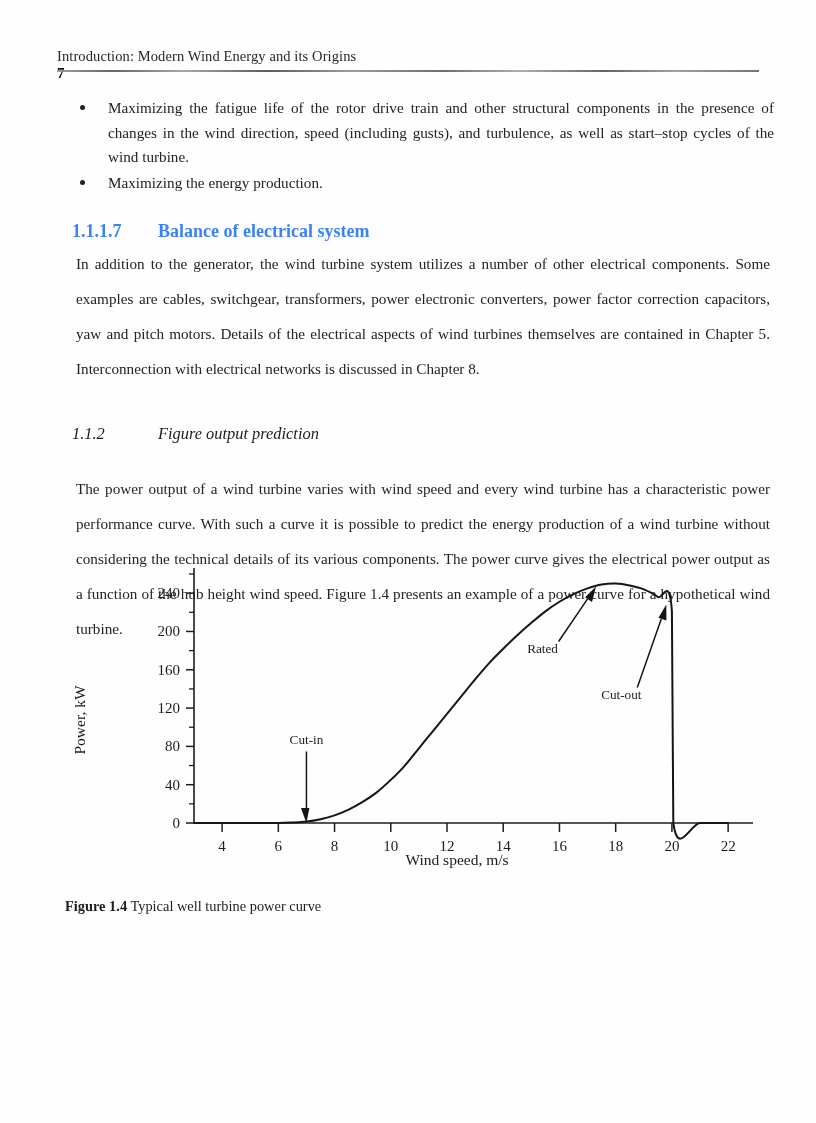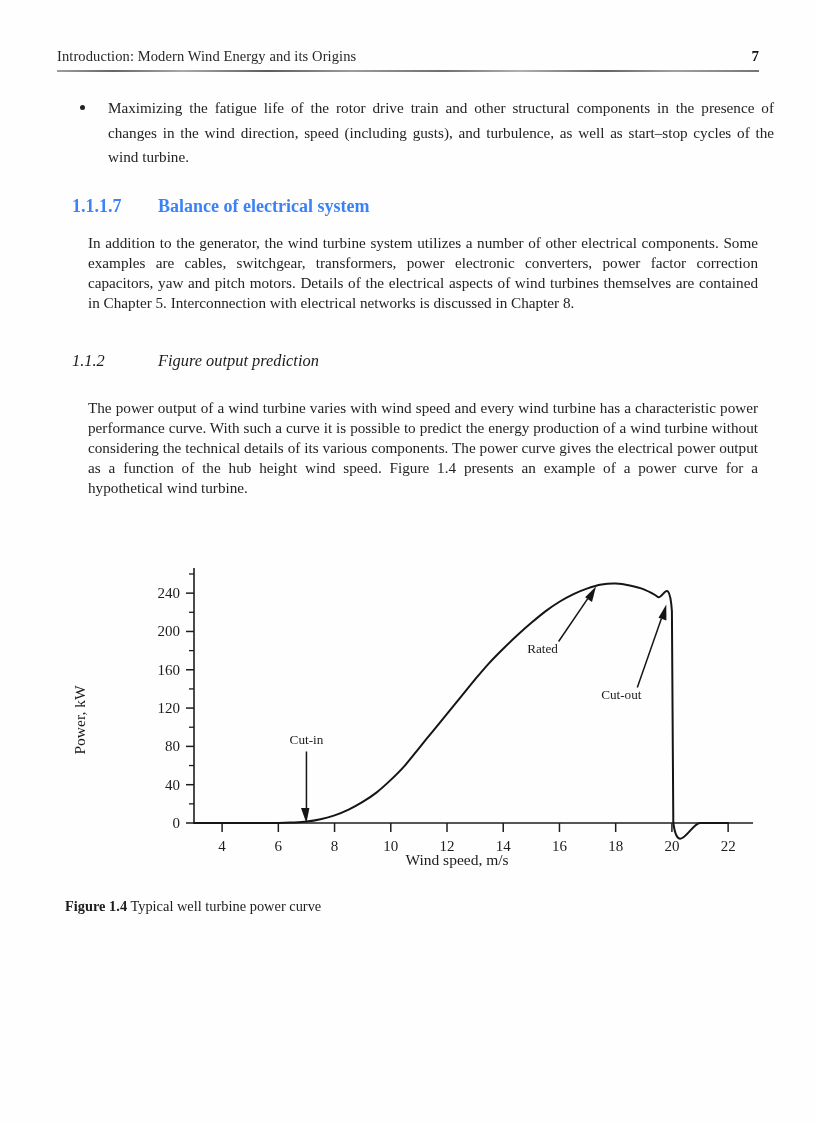--- a/index.html
+++ b/index.html
@@ -22,22 +22,23 @@
     background: #fefefe;
   }
 
   
   .running-head {
     position: absolute;
     left: 57px;
     top: 48px;
     width: 702px;
     display: flex;
-    align-items: center;
+    align-items: flex-start;
     justify-content: space-between;
+    flex-direction: column;
   }
   .running-head-title {
     font-size: 14.5px;
     letter-spacing: .1px;
     color: #272727;
   }
   .running-head-folio {
     font-size: 15px;
     font-weight: bold;
     color: #111;
@@ -99,24 +100,24 @@
     font-size: 16.4px;
     font-style: italic;
     font-weight: normal;
     margin: 38px 0 0 0;
     color: #1b1b1b;
   }
   h2.sec-head-italic .num { display: inline-block; width: 86px; }
 
   p.body {
     font-size: 15.2px;
-    line-height: 20px;
+    line-height: 35px;
     text-align: justify;
     text-justify: inter-word;
-    margin: 16px;
+    margin: 4px;
     color: #232323;
   }
   p.body.gap { margin-top: 27px; }
 
   
   .figure {
     position: absolute;
     left: 57px;
     top: 560px;
     width: 702px;
@@ -157,20 +158,24 @@
     <span class="running-head-folio">7</span>
   </div>
   <div class="head-rule"></div>
 
   <div class="content">
 
     <ul class="bullets">
       <li>
         <span class="dot"></span>
         <span>Maximizing the fatigue life of the rotor drive train and other structural components in the presence of changes in the wind direction, speed (including gusts), and turbulence, as well as start–stop cycles of the wind turbine.</span>
+      </li>
+      <li class="single">
+        <span class="dot"></span>
+        <span>Maximizing the energy production.</span>
       </li>
     </ul>
 
     <h3 class="sec-head">
       <span class="num">1.1.1.7</span><span>Balance of electrical system</span>
     </h3>
     <p class="body">In addition to the generator, the wind turbine system utilizes a number of other electrical components. Some examples are cables, switchgear, transformers, power electronic converters, power factor correction capacitors, yaw and pitch motors. Details of the electrical aspects of wind turbines themselves are contained in Chapter 5. Interconnection with electrical networks is discussed in Chapter 8.</p>
 
     <h2 class="sec-head-italic">
       <span class="num">1.1.2</span><span>Figure output prediction</span>

